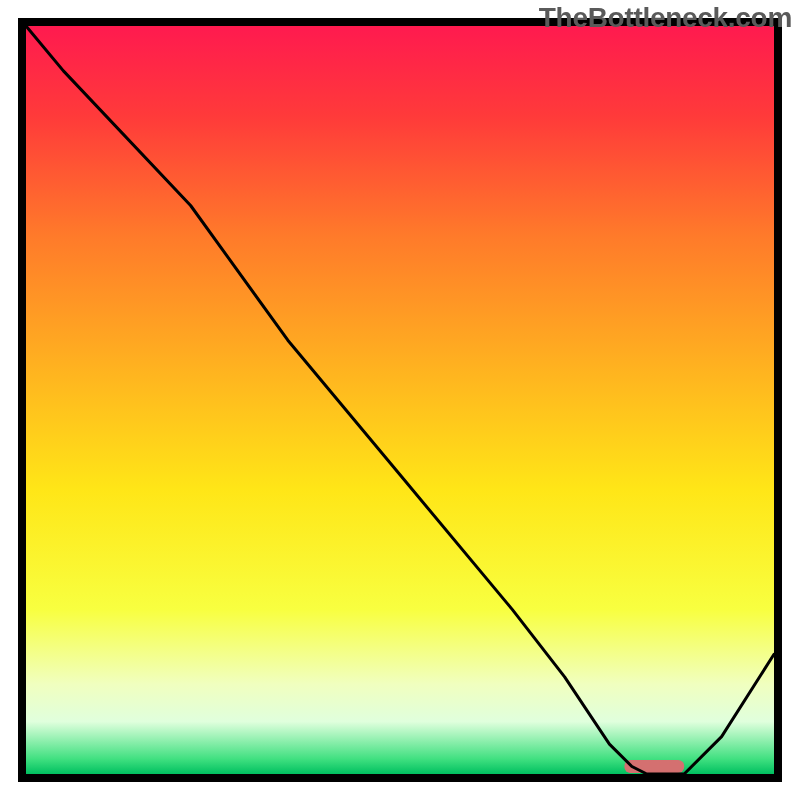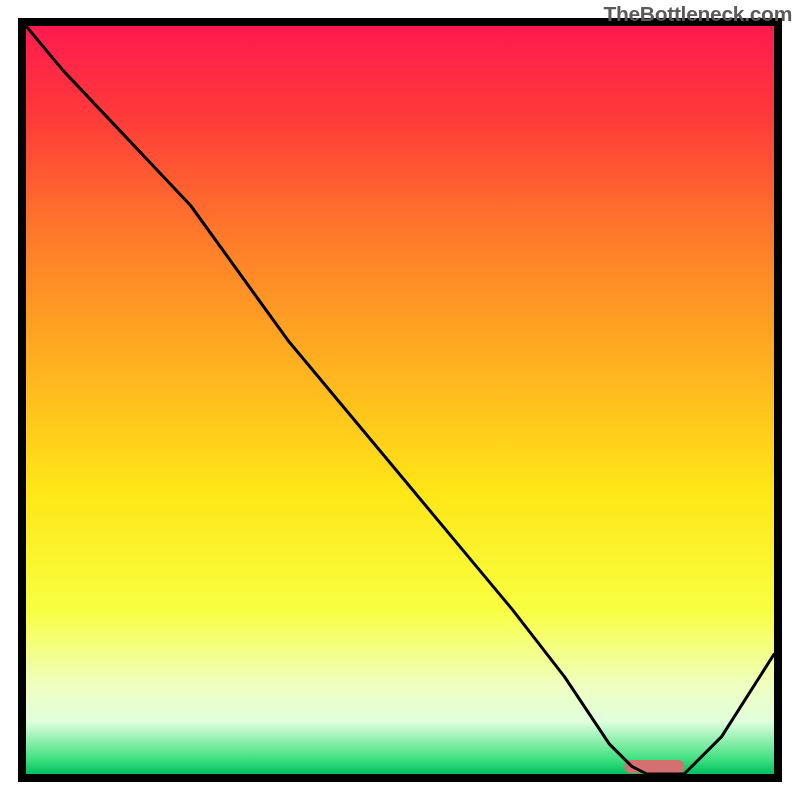--- a/index.html
+++ b/index.html
@@ -13,21 +13,21 @@
   }
   .chart-container {
     position: relative;
     width: 800px;
     height: 800px;
   }
   .attribution {
     position: absolute;
     top: 2px;
     right: 8px;
-    font-size: 21px;
+    font-size: 28px;
     font-weight: bold;
     color: #5a5a5a;
     letter-spacing: -0.3px;
     margin-left: 8px;
   }
   svg {
     display: block;
   }
 </style>
 </head>

